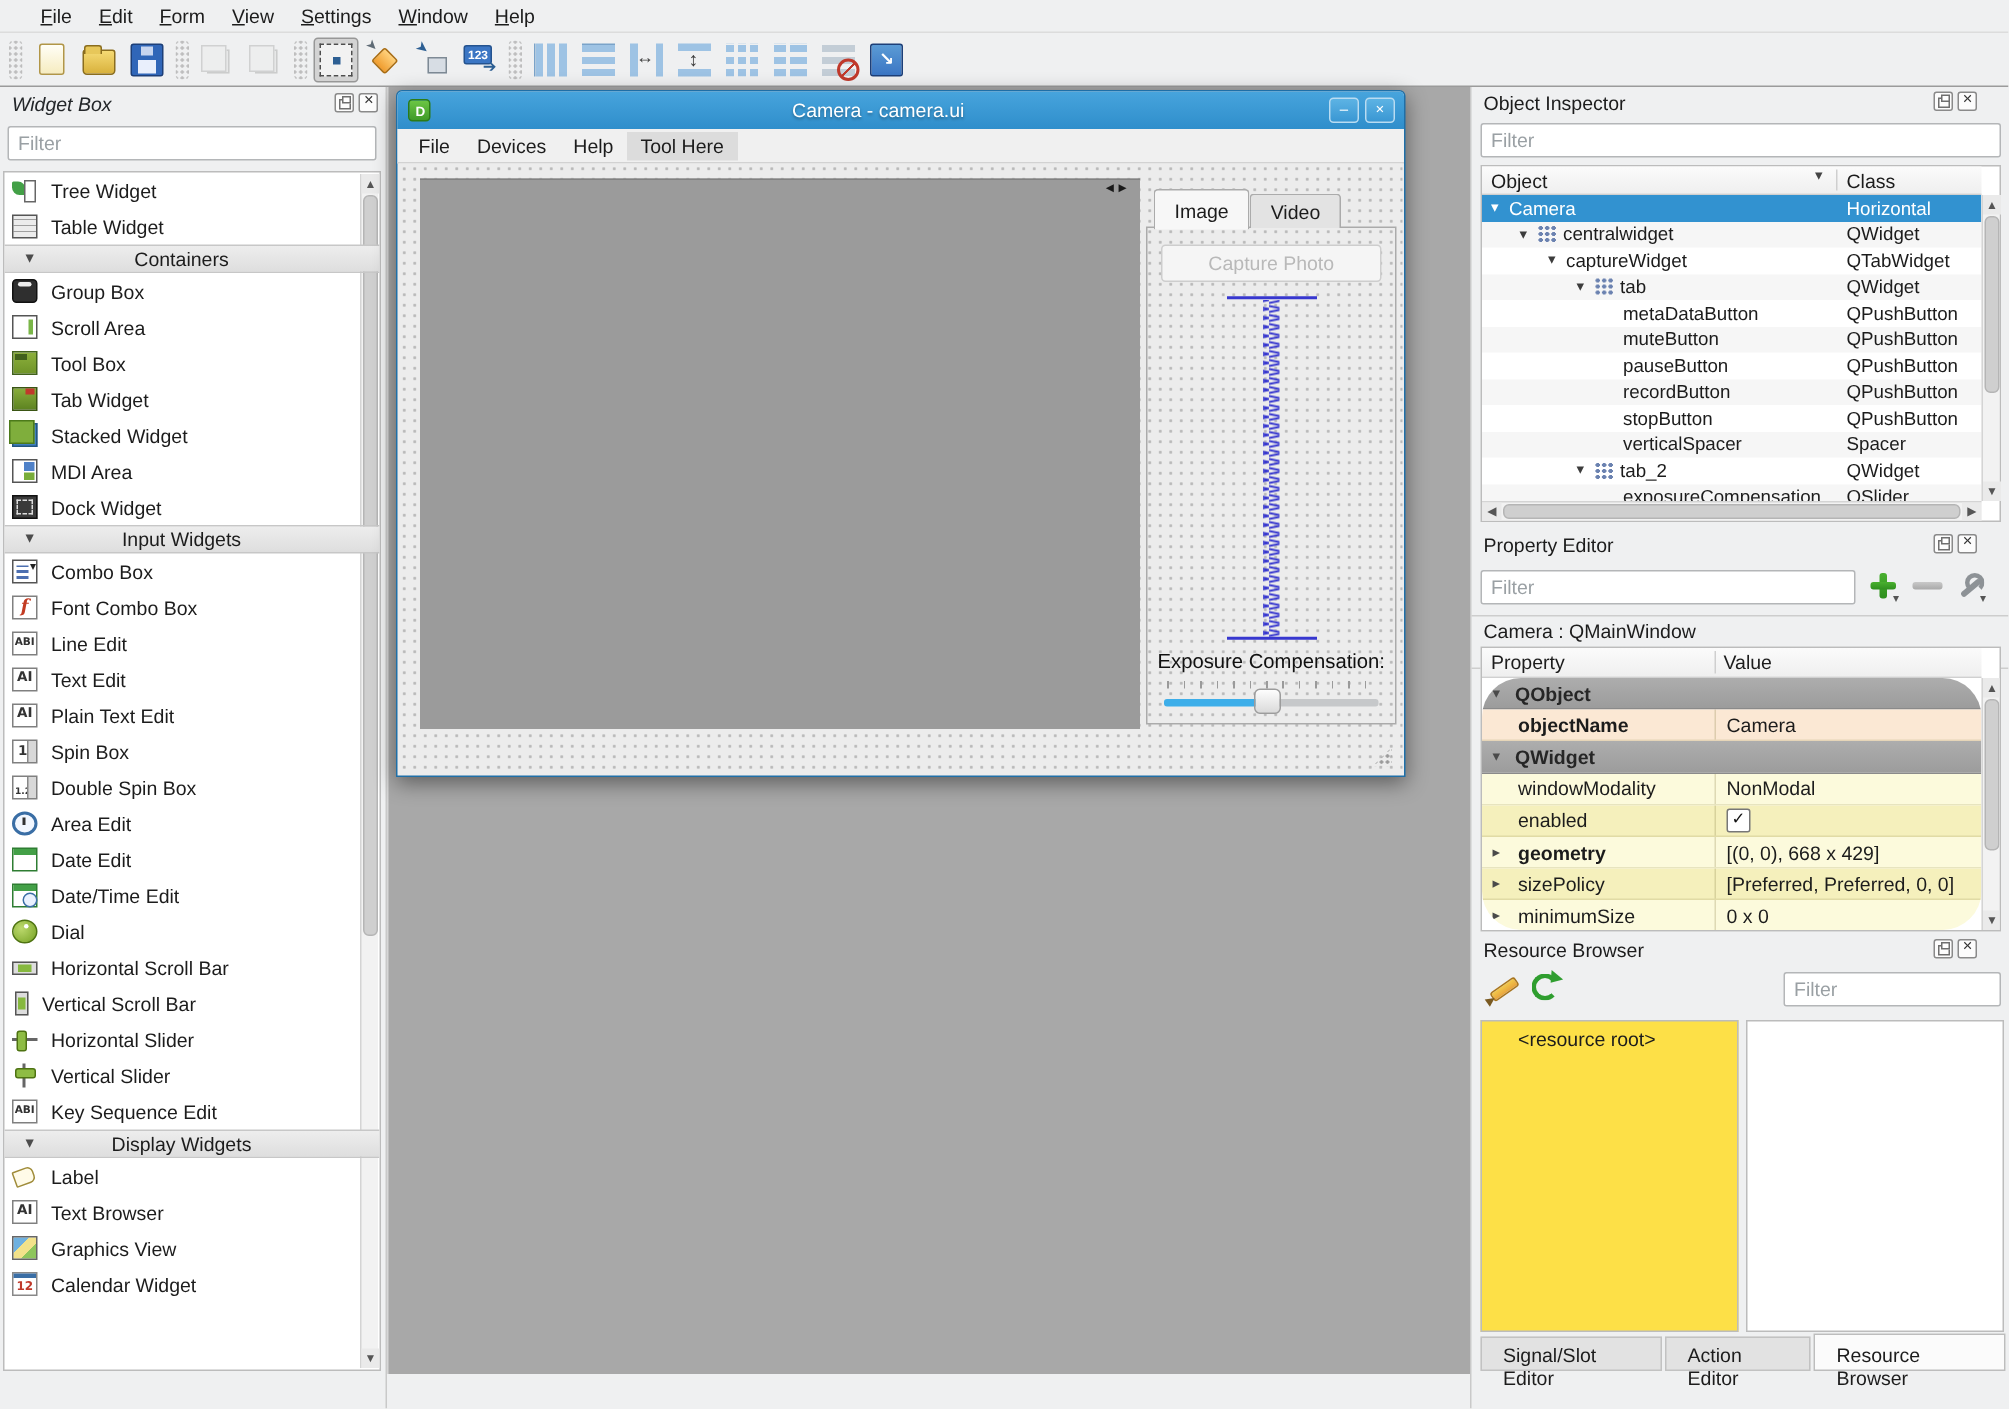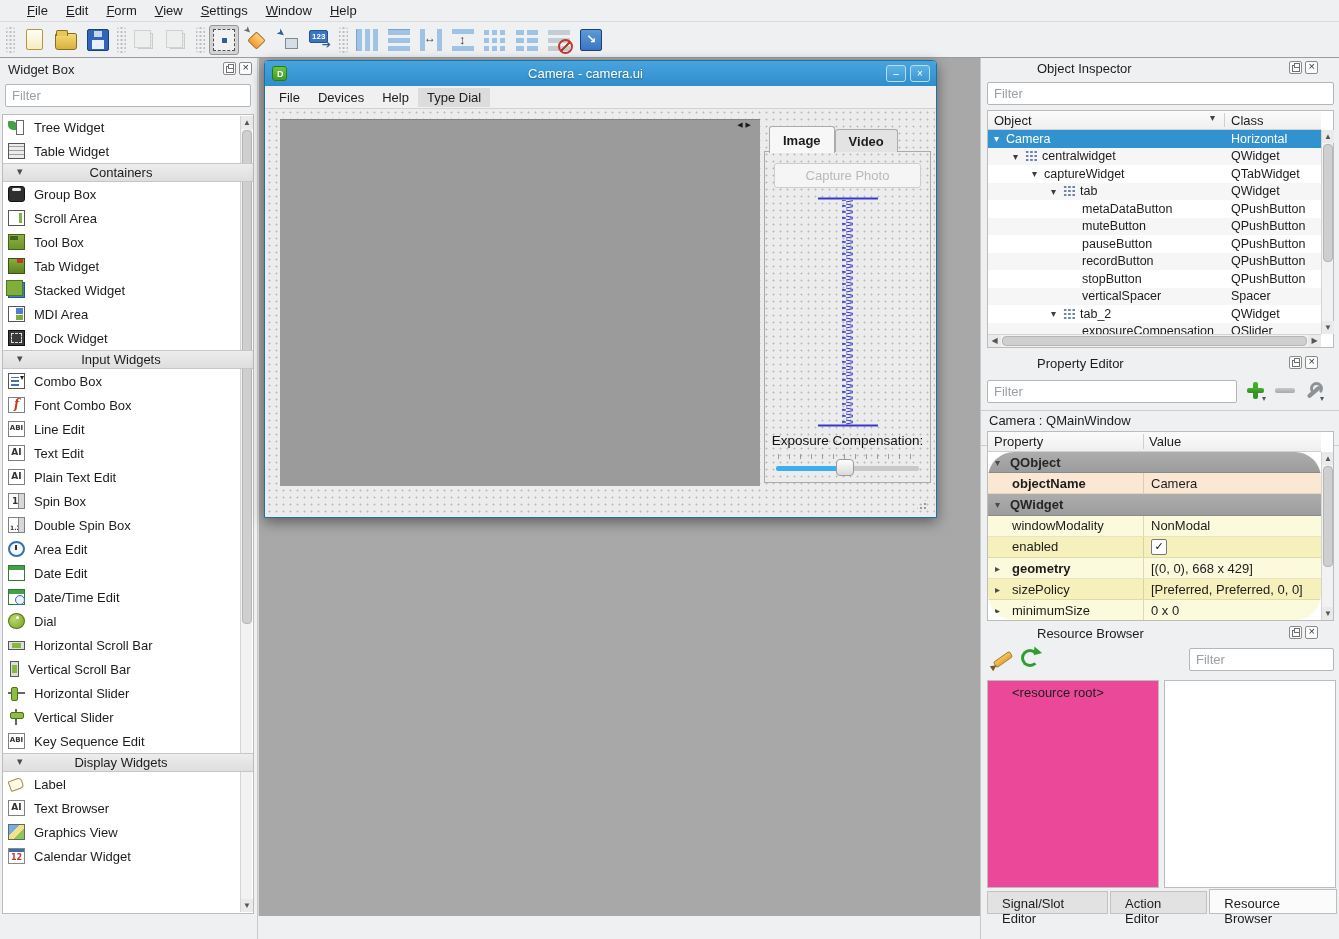--- a/index.html
+++ b/index.html
@@ -49,21 +49,21 @@
   .ic-layout-vertical-splitter { background:linear-gradient(0deg,#9ec3e4 0 5px,rgba(0,0,0,0) 5px 17px,#9ec3e4 17px 22px); }
   .ic-layout-vertical-splitter::before { content:"↕"; position:absolute; left:7px; top:3px; font-size:13px; color:#3c3c3c; }
   .ic-layout-grid { background:repeating-linear-gradient(0deg,rgba(0,0,0,0) 0 5px,#eff0f1 5px 8px),repeating-linear-gradient(90deg,#9ec3e4 0 5px,rgba(0,0,0,0) 5px 8px); }
   .ic-layout-form { background:repeating-linear-gradient(0deg,rgba(0,0,0,0) 0 5px,#eff0f1 5px 8px),linear-gradient(90deg,#9ec3e4 0 8px,rgba(0,0,0,0) 8px 11px,#9ec3e4 11px 22px); }
   .ic-break-layout { background:repeating-linear-gradient(0deg,#c3cdd6 0 5px,rgba(0,0,0,0) 5px 8px); }
   .ic-break-layout::after { content:""; position:absolute; right:-3px; bottom:-3px; width:11px; height:11px; border:2.5px solid #c0392b; border-radius:50%; background:linear-gradient(135deg,rgba(0,0,0,0) 0 45%,#c0392b 45% 55%,rgba(0,0,0,0) 55%); }
   .ic-adjust-size { background:linear-gradient(#5b9bd5,#3b76c4); border:1px solid #1d3f78; border-radius:2px; }
   .ic-adjust-size::before { content:"↘"; position:absolute; left:5px; top:2px; color:#fff; font-size:12px; font-weight:700; }
 
   
-  .dock-head { position:absolute; left:0; right:0; top:0; height:22px; }
+  .dock-head { position:absolute; left:0; right:0; top:0; height:22px;font-style:italic; }
   .dock-title { position:absolute; left:8px; top:4px; color:#232629; }
   .dock-btns { position:absolute; right:5px; top:4px; display:flex; gap:3px; }
   .dock-btn { width:13px; height:13px; border:1px solid #8a8a8a; border-radius:2px; background:#fcfcfc; position:relative; }
   .dock-btn.float::before { content:""; position:absolute; left:2px; top:3px; width:6px; height:5px; border:1px solid #6f6f6f; }
   .dock-btn.float::after { content:""; position:absolute; right:1px; top:1px; width:4px; height:3px; border:1px solid #6f6f6f; background:#fff; }
   .dock-btn.close::before { content:"×"; position:absolute; left:2.5px; top:-2.5px; font-size:11px; color:#333; }
 
   
   #widget-box { position:absolute; left:0; top:58px; width:258px; height:881px; background:#eff0f1; border-right:1px solid #c9c9c9; }
   #wb-filter { position:absolute; left:5px; top:26px; width:246px; height:23px; }
@@ -144,38 +144,38 @@
   .cw-title { flex:1; text-align:center; color:#fff; text-shadow:0 1px 2px rgba(0,0,0,.35); }
   .cw-btn { width:20px; height:17px; margin:0 2px; border:1px solid #b9dcf2; border-radius:3px; background:linear-gradient(#5db3e4,#3a97d3); color:#fff; font-size:10px; line-height:15px; text-align:center; }
   .cw-menubar { height:23px; background:#f0f0f0; border-bottom:1px solid #d2d2d2; display:flex; align-items:center; padding-left:5px; }
   .cw-menu-item { padding:2px 9px; }
   .cw-menu-item[data-flags~="placeholder_item"] { background:#dcdcdc; }
   .cw-form { position:absolute; left:1px; right:1px; top:48px; bottom:1px; background-color:#ececec;
              background-image:radial-gradient(#b9b9b9 0.8px, rgba(0,0,0,0) 1.2px); background-size:7px 7px; }
   #viewfinder { position:absolute; left:14px; top:10px; width:480px; height:367px; background:var(--viewfinder,#9b9b9b); border-top:1px solid #828282; }
   .vf-arrows { position:absolute; right:6px; top:1px; font-size:7px; color:#1a1a1a; letter-spacing:3px; }
   #capture-tabs { position:absolute; left:498px; top:17px; width:167px; height:357px; }
-  .tab-bar { height:26px; display:flex; padding-left:5px; position:relative; z-index:2;font-weight:bold; }
+  .tab-bar { height:26px; display:flex; padding-left:5px; position:relative; z-index:2; }
   .tab { padding:4px 13px 0; border:1px solid #ababab; border-bottom:none; border-radius:3px 3px 0 0; background:#e3e3e3; margin-top:3px; height:23px; }
   .tab[data-flags~="active"] { background:#f7f7f7; margin-top:0; height:27px; padding-top:6px; }
   .tab-pane { position:absolute; left:0; right:0; top:25px; bottom:0; border:1px solid #ababab; }
   #capture-btn { position:absolute; left:9px; right:9px; top:11px; height:25px; background:#f5f5f5; border:1px solid #cdcdcd; border-radius:3px; color:#b9b9b9; text-align:center; line-height:23px; }
   .vspacer { position:absolute; left:50%; transform:translateX(-50%); top:45px; }
   #exposure-label { position:absolute; left:0; right:0; top:281px; text-align:center; font-size:13.5px; color:#111; }
   .slider { position:absolute; left:11px; right:11px; top:302px; height:24px; }
   .slider-ticks { position:absolute; left:2px; right:2px; top:0; height:5px; background:repeating-linear-gradient(90deg,#9a9a9a 0 1px,rgba(0,0,0,0) 1px 11px); }
   .slider-groove { position:absolute; left:0; right:0; top:12px; height:5px; border-radius:2px; background:linear-gradient(90deg,var(--accent,#3daee9) 0 48%,#c6c8ca 48%); }
   .slider-handle { position:absolute; left:calc(48% - 9px); top:5px; width:18px; height:17px; border-radius:4px; background:linear-gradient(#fdfdfd,#dadada); border:1px solid #9c9c9c; }
   .sizegrip { position:absolute; right:7px; bottom:5px; width:13px; height:13px;
               background-image:radial-gradient(#9a9a9a 1px, rgba(0,0,0,0) 1.3px); background-size:4px 4px;
               clip-path:polygon(100% 0,100% 100%,0 100%); }
 
   
   #right-dock { position:absolute; left:980px; top:58px; width:359px; height:881px; background:#eff0f1; border-left:1px solid #c9c9c9; }
-  .panel-head { position:absolute; left:0; right:16px; height:20px;margin-left:48px; }
+  .panel-head { position:absolute; left:0; right:16px; height:20px; }
   .panel-head .dock-btns { top:1px; }
   .panel-title { position:absolute; left:8px; top:1px; }
 
   
   #oi-filter { position:absolute; left:6px; top:24px; width:347px; height:23px; }
   #oi-table { position:absolute; left:6px; top:52px; width:347px; height:238px; background:#fff; border:1px solid #bcbcbc; }
   .oi-header { position:absolute; left:0; right:12px; top:0; height:19px; background:linear-gradient(#fbfbfb,#efefef); border-bottom:1px solid #d0d0d0; }
   .oi-h-object { position:absolute; left:6px; top:2px; }
   .oi-sort { position:absolute; left:222px; top:1px; font-size:10px; color:#444; }
   .oi-h-divider { position:absolute; left:236px; top:2px; bottom:2px; width:1px; background:#cfcfcf; }
@@ -231,21 +231,21 @@
   .pe-row[data-valtype="check"] .pe-value::before { content:"✓"; width:14px; height:14px; border:1px solid #777; border-radius:2px; background:#fff; font-size:11px; font-weight:700; line-height:13px; text-align:center; color:#111; }
   .pe-vscroll { position:absolute; right:0; top:20px; bottom:0; width:12px; background:#f2f2f2; border-left:1px solid #d4d4d4; }
 
   
   .rb-pencil { position:absolute; left:10px; top:590px; width:22px; height:22px; }
   .rb-pencil::before { content:""; position:absolute; left:2px; top:8px; width:18px; height:5px; background:linear-gradient(#f2c94c,#e8a33d); border:1px solid #a8751f; border-radius:2px; transform:rotate(-35deg); }
   .rb-pencil::after { content:""; position:absolute; left:0; top:16px; width:0; height:0; border-left:6px solid #7a5a22; border-top:3px solid rgba(0,0,0,0); border-bottom:3px solid rgba(0,0,0,0); transform:rotate(-35deg); }
   .rb-reload { position:absolute; left:40px; top:591px; width:18px; height:18px; border:3.5px solid #2f9e2f; border-radius:50%; border-right-color:rgba(0,0,0,0); }
   .rb-reload::before { content:""; position:absolute; right:-5px; top:-3px; width:0; height:0; border-top:7px solid #2f9e2f; border-left:5px solid rgba(0,0,0,0); border-right:5px solid rgba(0,0,0,0); transform:rotate(40deg); }
   #rb-filter { position:absolute; left:208px; top:590px; width:145px; height:23px; }
-  #rb-left-pane { position:absolute; left:6px; top:622px; width:172px; height:208px; background:#ec4899; border:1px solid #bcbcbc; }
+  #rb-left-pane { position:absolute; left:6px; top:622px; width:172px; height:208px; background:#fde047; border:1px solid #bcbcbc; }
   #rb-root { padding:4px 0 0 24px; }
   #rb-right-pane { position:absolute; left:183px; top:622px; width:172px; height:208px; background:#fff; border:1px solid #bcbcbc; }
   #bottom-tabs { position:absolute; left:6px; top:831px; height:25px; display:flex; }
   .btab { padding:4px 14px 0; border:1px solid #c2c2c2; background:#e2e2e2; margin-top:2px; height:23px; margin-right:2px; }
   .btab[data-flags~="active"] { background:#fbfbfb; border-top:1px solid #fbfbfb; margin-top:0; height:25px; padding-top:6px; border-color:#bdbdbd; }
 </style>
 </head>
 <body>
 
 <div id="menubar">
@@ -511,21 +511,21 @@
       <span class="cw-appicon"></span>
       <span class="cw-title">Camera - camera.ui</span>
       <span class="cw-btn">–</span>
       <span class="cw-btn">×</span>
     </div>
     <div class="cw-menubar">
 
     <div class="cw-menu-item">File</div>
         <div class="cw-menu-item">Devices</div>
         <div class="cw-menu-item">Help</div>
-        <div class="cw-menu-item" data-flags="placeholder_item">Type Dial</div>
+        <div class="cw-menu-item" data-flags="placeholder_item">Tool Here</div>
       </div>
     <div class="cw-form">
       <div id="viewfinder">
         <span class="vf-arrows">◀▶</span>
       </div>
       <div id="capture-tabs">
         <div class="tab-bar">
 
         <div class="tab" data-flags="active">Image</div>
             <div class="tab">Video</div>

